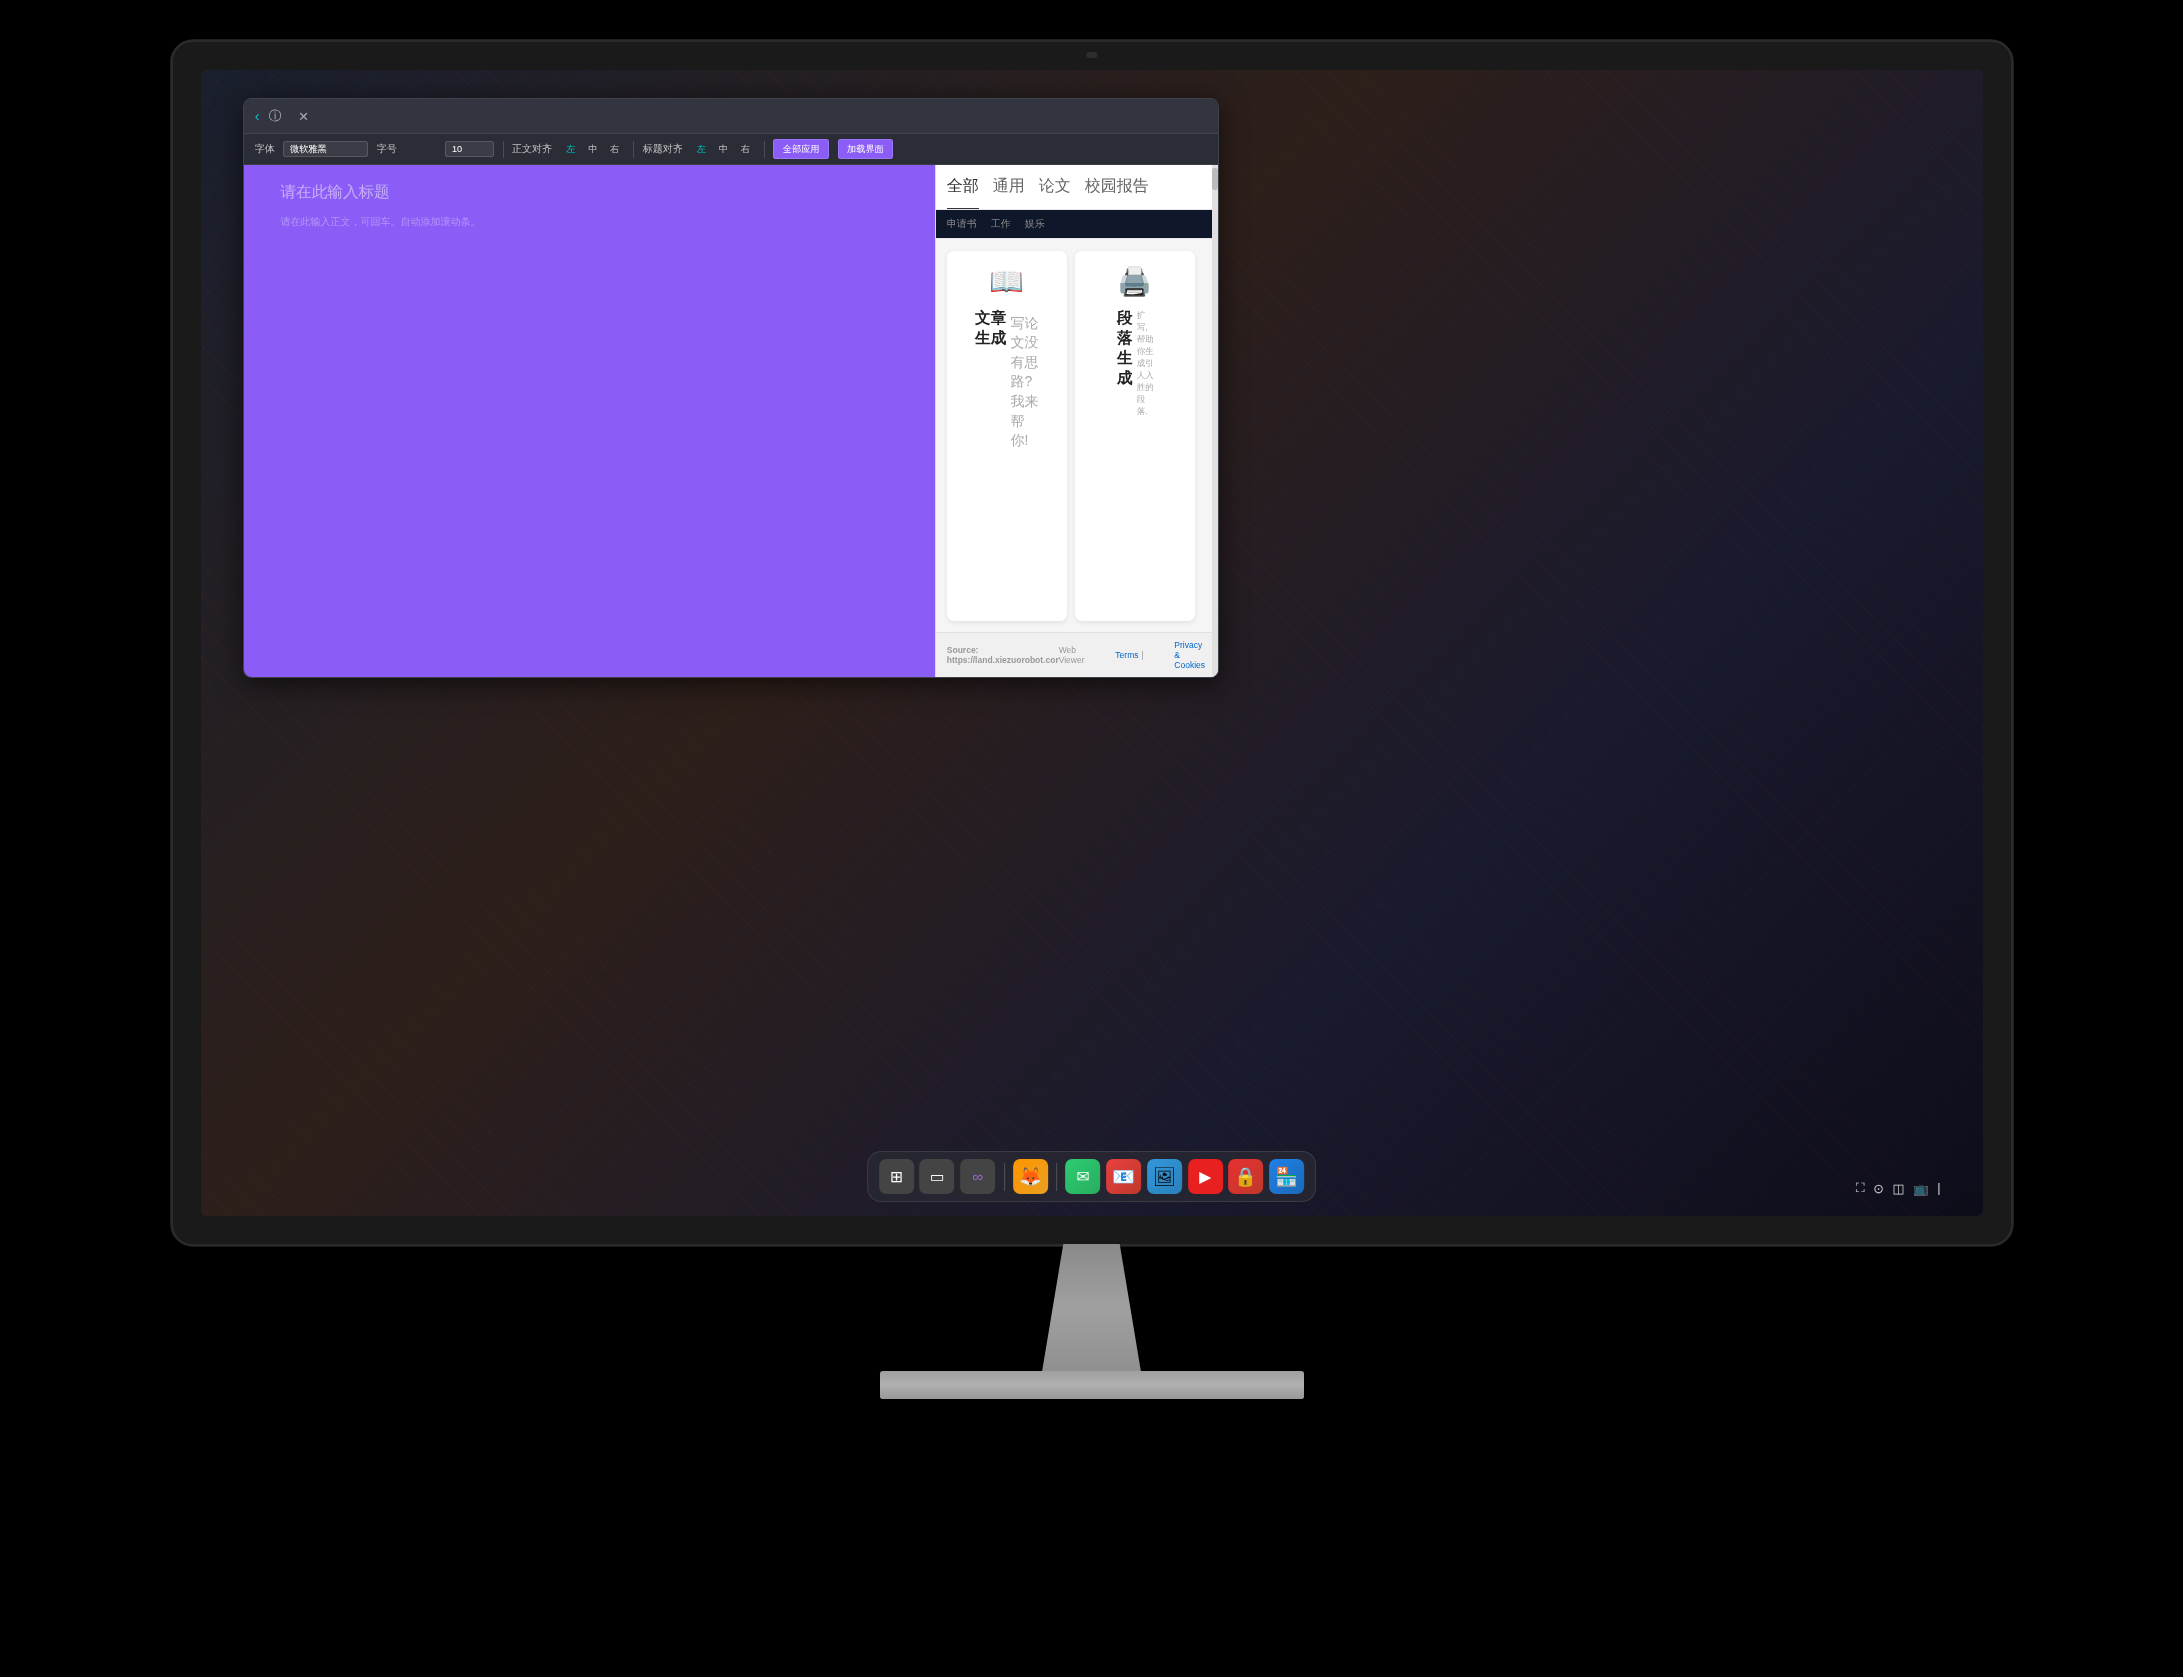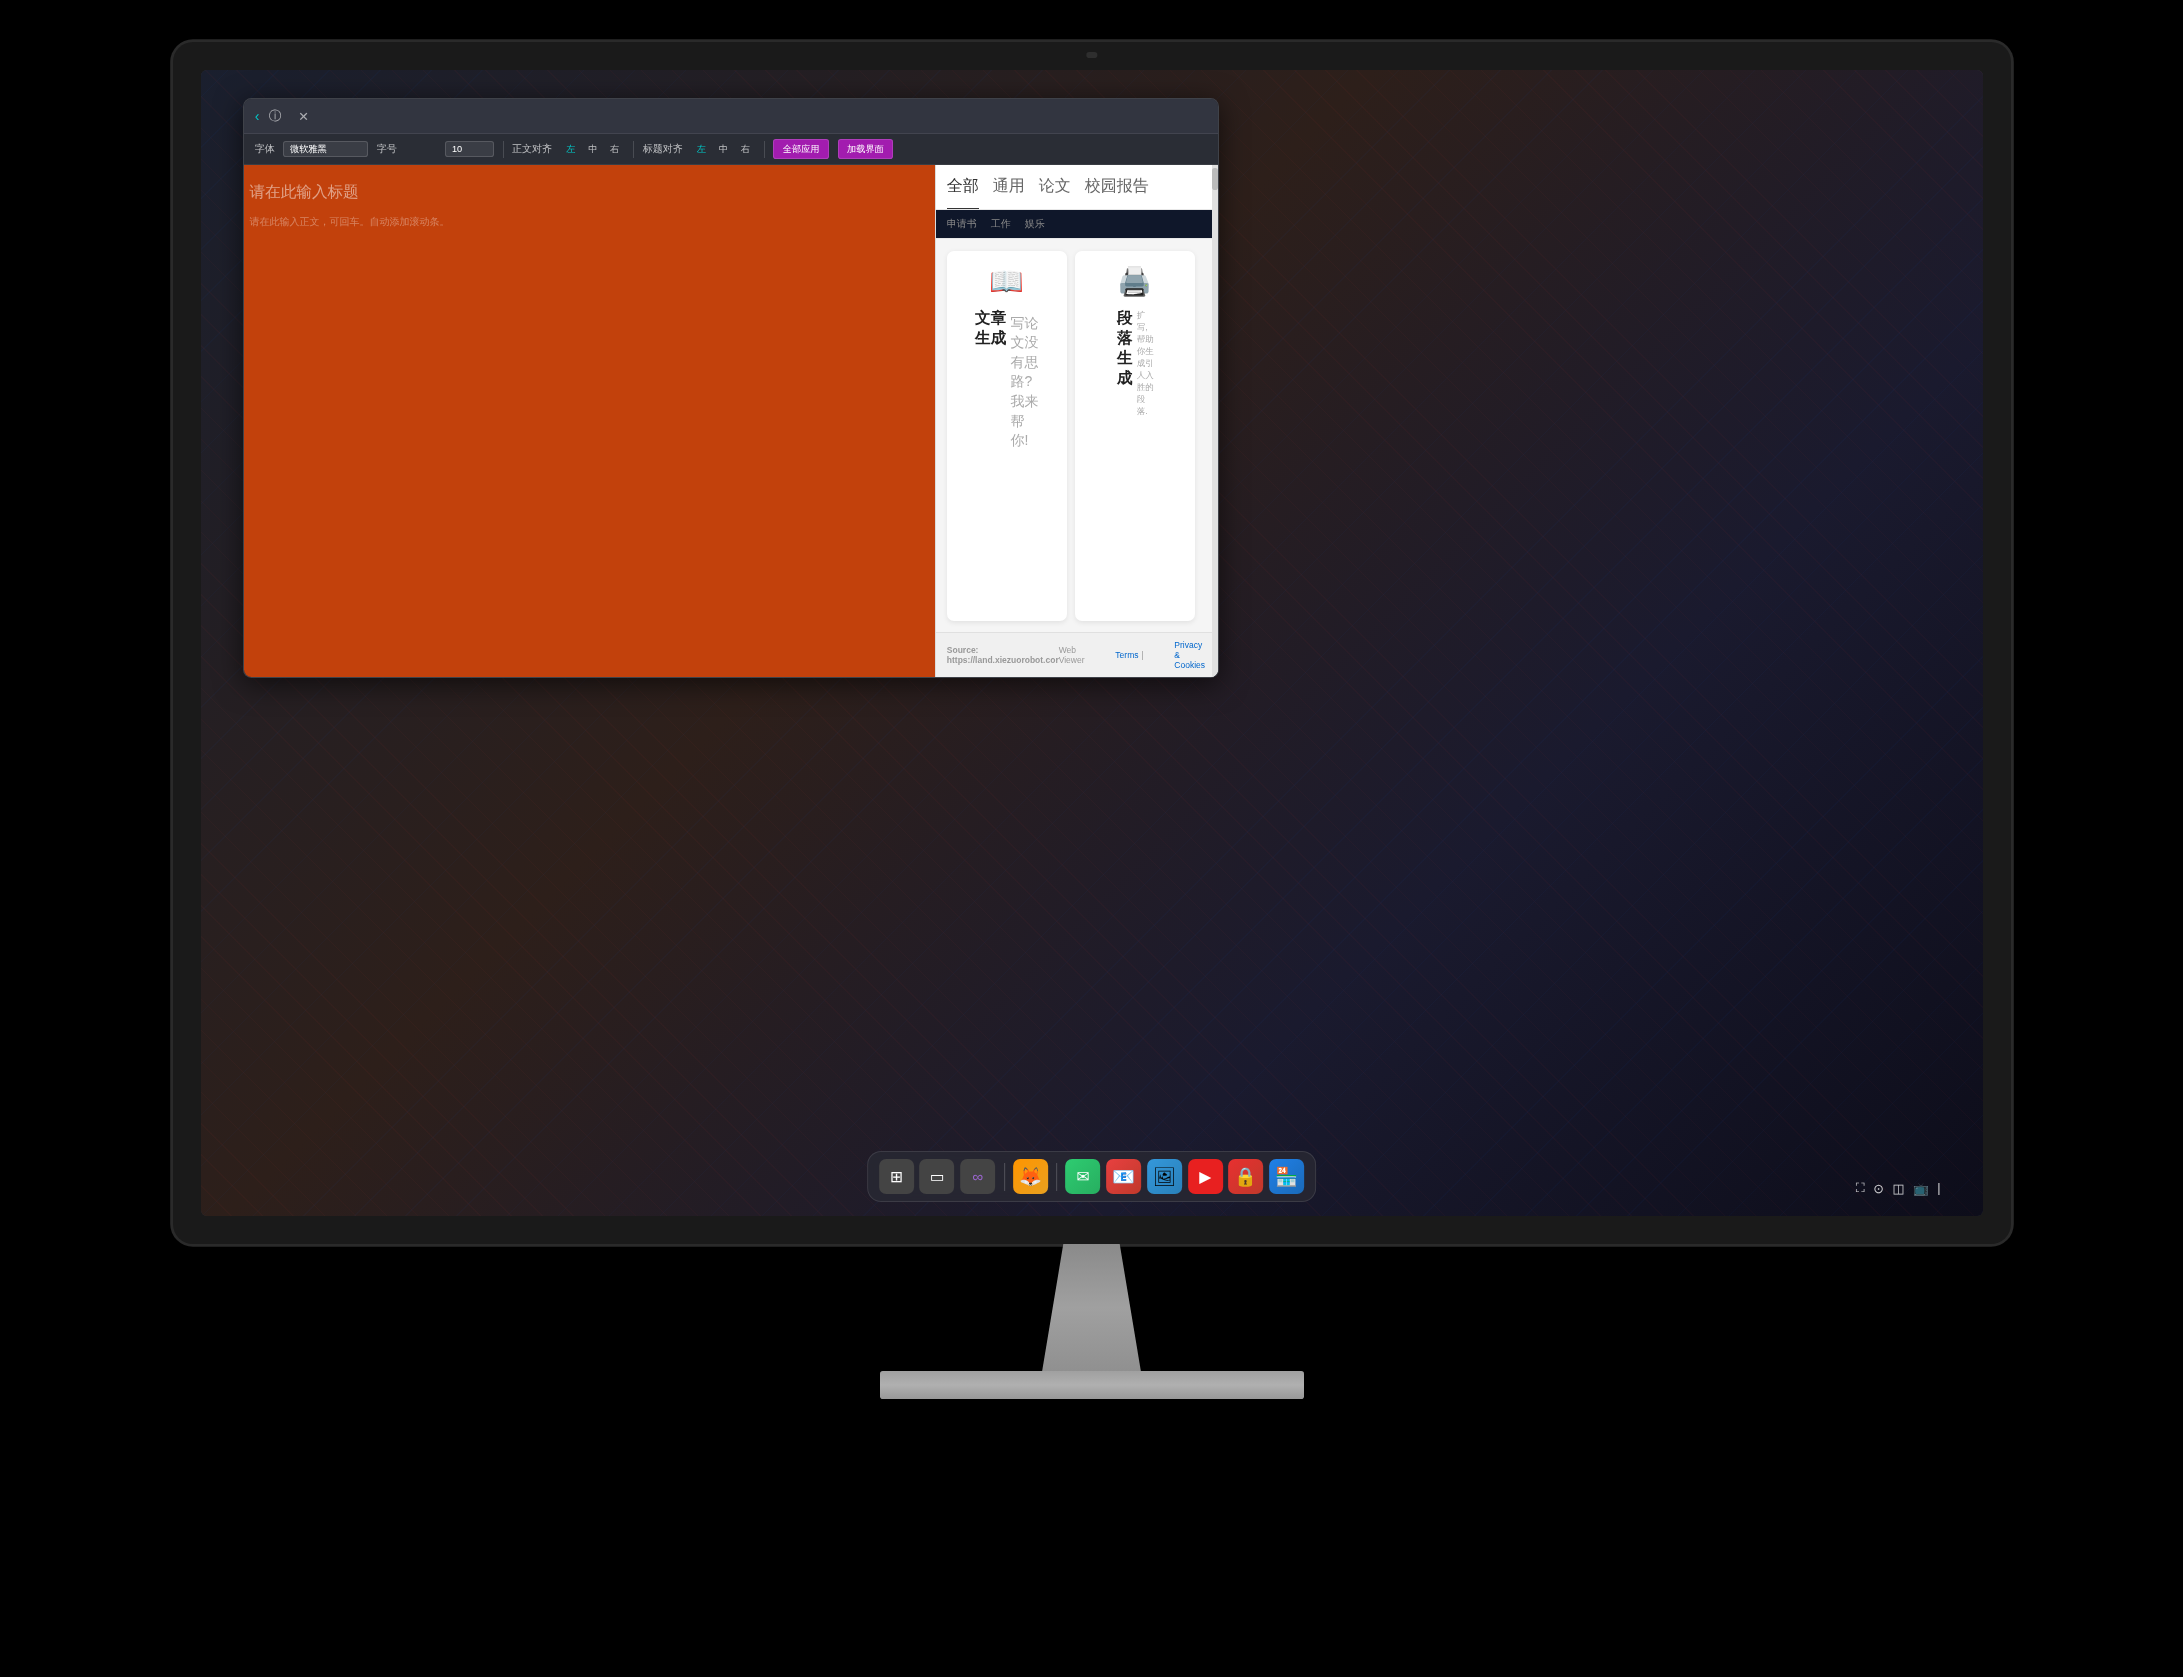--- a/index.html
+++ b/index.html
@@ -186,39 +186,39 @@
       cursor: pointer;
       background: transparent;
       border: none;
     }
 
     .toolbar-align-btn.active {
       color: #00c9c9;
     }
 
     .toolbar-btn {
-      background: #a21caf;
+      background: #8b5cf6;
       border: 0.7px solid rgba(255,255,255,0.15);
       border-radius: 2.8px;
       color: #fff;
       font-size: 9.2px;
       padding: 2.8px 8.5px;
       cursor: pointer;
     }
 
     
     .content-area {
       display: flex;
       height: calc(100% - 66px);
     }
 
     .editor-area {
       flex: 1;
-      padding: 17px 6px;
-      background: #c2410c;
+      padding: 17px 37px;
+      background: #8b5cf6;
       overflow: auto;
     }
 
     .editor-title {
       color: rgba(255,255,255,0.5);
       font-size: 15.6px;
       margin-bottom: 11.3px;
     }
 
     .editor-body {

